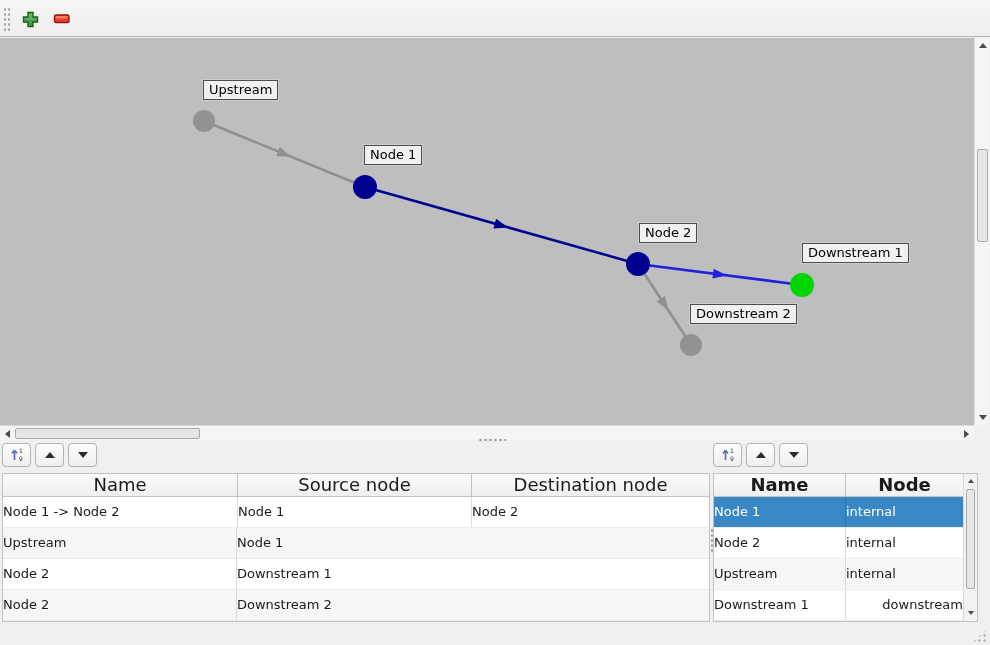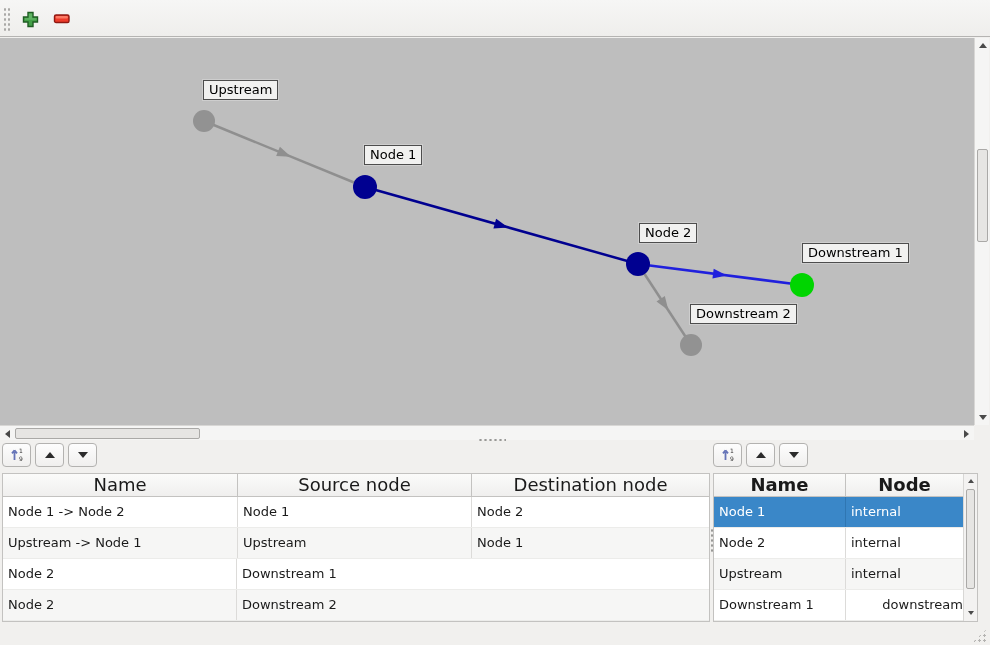--- a/index.html
+++ b/index.html
@@ -92,21 +92,21 @@
     text-align:center;line-height:21px;font-size:18px;
     overflow:hidden;white-space:nowrap;
   }
   .th:last-child{border-right:none;}
   .t-right .th{font-weight:bold;}
   .trow{display:flex;height:30px;border-bottom:1px solid #ececea;background:#fff;}
   .trow.alt{background:#f6f6f5;}
   .td{
     box-sizing:border-box;
     border-right:1px solid #dcdbd9;
-    line-height:29px;padding-left:5px;
+    line-height:29px;
     overflow:hidden;white-space:nowrap;font-size:13px;
   }
   .td:last-child{border-right:none;}
   .trow.selected{color:#ffffff;}
   .trow.selected .td{border-right-color:#履2f76b2;}
 
   
   .tsb{
     position:absolute;right:0;top:0;width:14px;height:147px;
     background:#f3f2f1;border-left:1px solid #d8d7d5;box-sizing:border-box;
@@ -219,21 +219,20 @@
     <div class="th" style="width:234px;">Source node</div>
     <div class="th" style="width:237px;">Destination node</div>
   </div>
   <div id="edgesTbody">
       <div class="trow">
         <div class="td" style="width: 235px;">Node 1 -&gt; Node 2</div>
         <div class="td" style="width: 234px;">Node 1</div>
         <div class="td" style="width: 237px;">Node 2</div>
       </div>
       <div class="trow alt">
-        <div class="td" style="width: 235px;">Upstream -&gt; Node 1</div>
         <div class="td" style="width: 234px;">Upstream</div>
         <div class="td" style="width: 237px;">Node 1</div>
       </div>
       <div class="trow">
         <div class="td" style="width: 234px;">Node 2</div>
         <div class="td" style="width: 237px;">Downstream 1</div>
       </div>
       <div class="trow alt">
         <div class="td" style="width: 234px;">Node 2</div>
         <div class="td" style="width: 237px;">Downstream 2</div>

